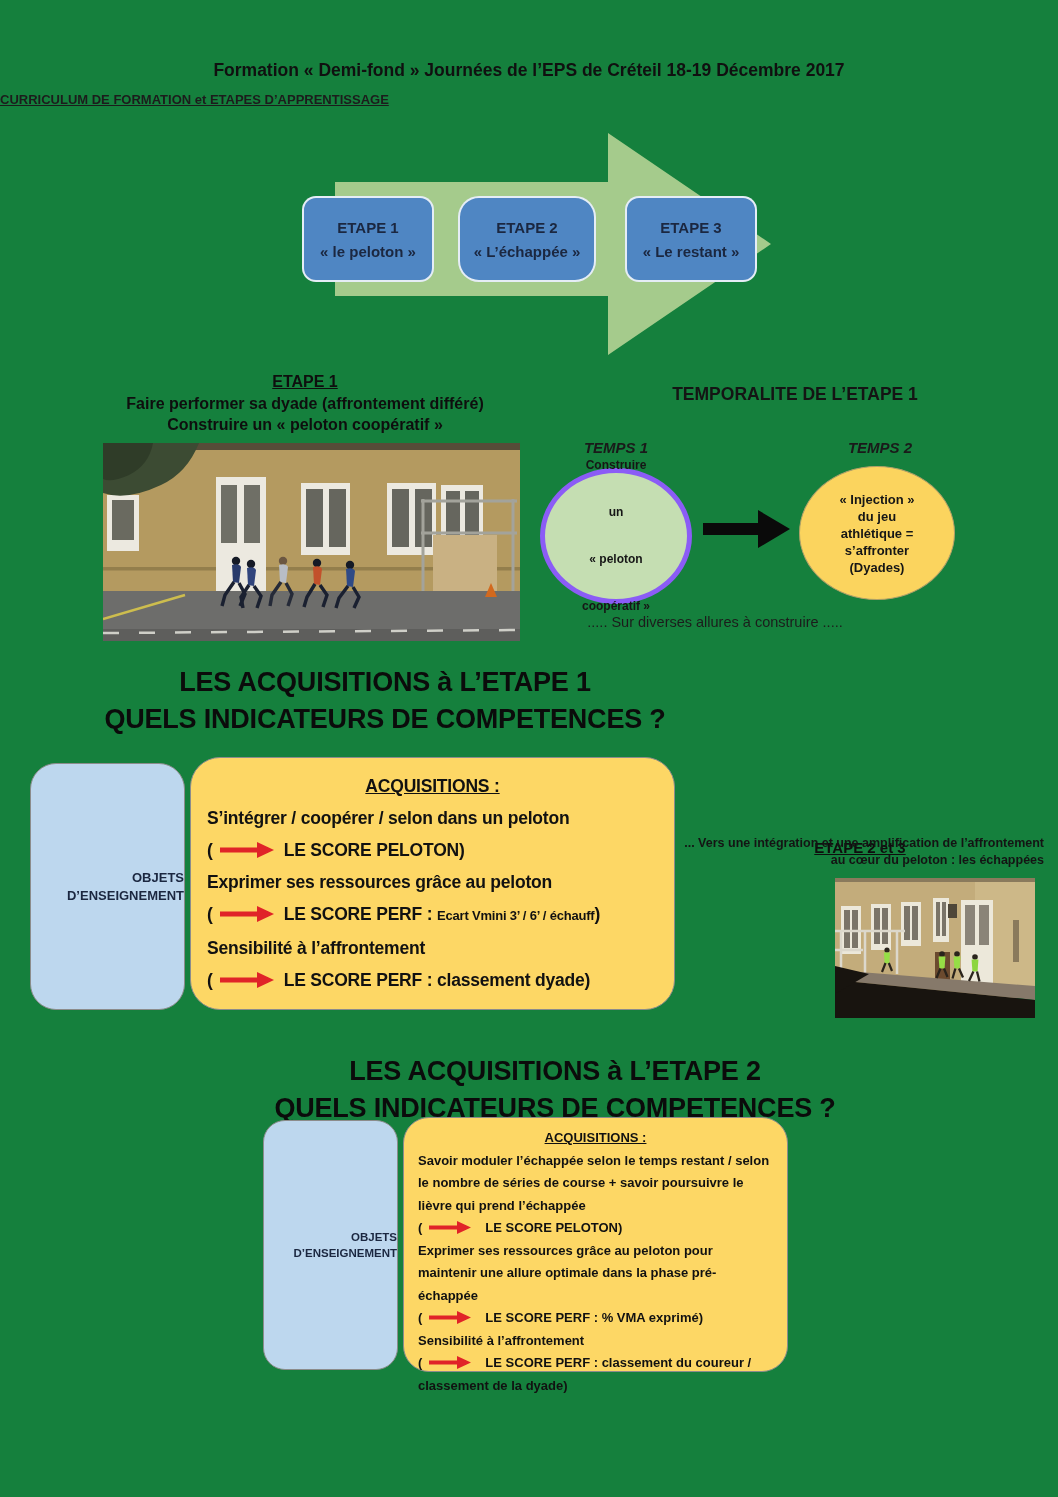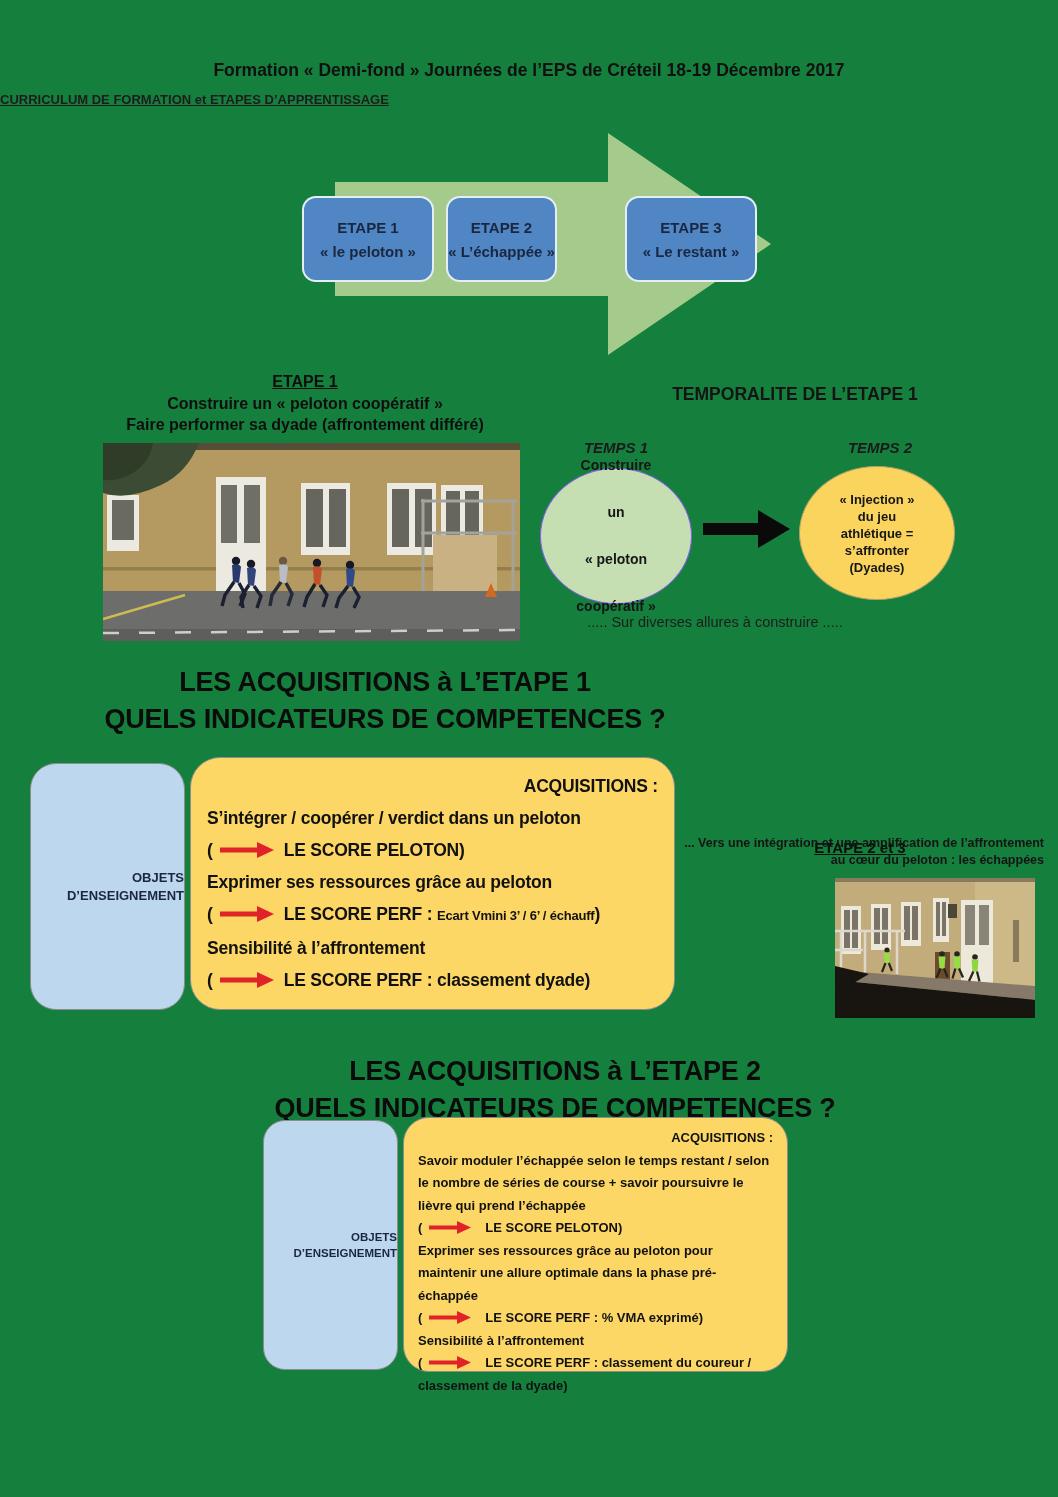--- a/index.html
+++ b/index.html
@@ -26,40 +26,40 @@
   .etape1-block{left:60px;top:371px;width:490px;text-align:center;font-size:16px;font-weight:700;line-height:21.5px;color:#0e0e0e;}
   .u{text-decoration:underline;}
 
   
   .temporalite-title{left:600px;top:384px;width:390px;text-align:center;font-size:17.5px;font-weight:700;color:#141414;}
   .temps-label{top:439px;width:120px;text-align:center;font-size:15px;font-weight:700;font-style:italic;color:#1a1a1a;}
   .circle{
     border-radius:50%;display:flex;flex-direction:column;justify-content:center;
     text-align:center;font-weight:700;color:#161616;box-sizing:border-box;
   }
-  .circle-green{left:540px;top:468px;width:152px;height:136px;background:#c5deb2;border:1px solid #8b5cf6;font-size:14px;line-height:19px;gap:28px;}
+  .circle-green{left:540px;top:468px;width:152px;height:136px;background:#c5deb2;border:5px solid #8b5cf6;font-size:12px;line-height:19px;gap:28px;}
   .circle-yellow{left:799px;top:466px;width:156px;height:134px;background:#fbd45e;border:1px solid #b1a069;font-size:13px;line-height:17px;}
   .allures-note{left:540px;top:614px;width:350px;text-align:center;font-size:14.5px;color:#1c1c1c;}
 
   
   .big-heading{width:650px;text-align:center;font-size:27px;font-weight:700;line-height:37px;color:#0b0b0b;letter-spacing:-0.2px;}
 
   
   .objets-box{
     background:#bdd7ee;border:1px solid #8c8c8c;display:flex;flex-direction:column;
     justify-content:center;text-align:right;color:#1b2740;font-weight:700;box-sizing:border-box;
   }
   .objets-a{left:30px;top:763px;width:155px;height:247px;border-radius:26px;font-size:13px;line-height:18px;}
   .objets-b{left:263px;top:1120px;width:135px;height:250px;border-radius:22px;font-size:11.5px;line-height:16px;}
   .acq-box{
     background:#fdd765;border:1.5px solid #8c8c8c;box-sizing:border-box;color:#111;
   }
   .acq-a{left:190px;top:757px;width:485px;height:253px;border-radius:30px;padding:12px 16px 0 16px;font-size:17.5px;font-weight:700;line-height:32px;letter-spacing:-0.2px;}
   .acq-b{left:403px;top:1117px;width:385px;height:255px;border-radius:26px;padding:9px 14px 0 14px;font-size:13px;font-weight:700;line-height:22.5px;}
-  .acq-title{text-align:right;}
+  .acq-title{text-align:center;text-decoration:underline;}
   .acq-box p{margin:0;}
   .small-note{font-size:13px;}
   .acq-b .small-gap{margin-right:14px;}
   .red-arrow{display:inline-block;vertical-align:middle;margin:0 10px 3px 7px;}
 
   
   .etape23-title{left:680px;top:839px;width:360px;text-align:center;font-size:15px;font-weight:700;text-decoration:underline;color:#0e0e0e;}
   .etape23-body{left:676px;top:835px;width:368px;text-align:right;font-size:12.5px;font-weight:700;line-height:17px;color:#141414;}
 
   .photo{display:block;}
@@ -73,33 +73,33 @@
   <div class="abs doc-subtitle">CURRICULUM DE FORMATION et ETAPES D’APPRENTISSAGE</div>
 
   <svg class="abs" style="left:333px;top:131px;" width="440" height="226" viewBox="0 0 440 226">
     <polygon points="2,51 275,51 275,2 438,113 275,224 275,165 2,165" fill="#a5cb8c"></polygon>
   </svg>
 
   <div class="abs step-box" style="left:302px;width:132px;">
     <div>ETAPE 1</div>
     <div>« le peloton »</div>
   </div>
-  <div class="abs step-box" style="left:446px;width:111px;">
+  <div class="abs step-box" style="left:458px;width:138px;border-radius:21px;">
     <div>ETAPE 2</div>
     <div>« L’échappée »</div>
   </div>
   <div class="abs step-box" style="left:625px;width:132px;">
     <div>ETAPE 3</div>
     <div>« Le restant »</div>
   </div>
 
   <div class="abs etape1-block">
     <div class="u">ETAPE 1</div>
+    <div>Faire performer sa dyade (affrontement différé)</div>
     <div>Construire un « peloton coopératif »</div>
-    <div>Faire performer sa dyade (affrontement différé)</div>
   </div>
 
   <svg class="abs photo" style="left:103px;top:443px;" width="417" height="198" viewBox="0 0 417 198">
     <rect width="417" height="148" fill="#b49a60"></rect>
     <rect width="417" height="7" fill="#564c38"></rect>
     <rect y="124" width="417" height="3.5" fill="#937e4c"></rect>
 
     <rect x="4" y="52" width="32" height="56" fill="#ece9e0"></rect>
     <rect x="9" y="57" width="22" height="40" fill="#6a6a60"></rect>
     <rect x="113" y="34" width="50" height="114" fill="#ece9e0"></rect>
@@ -191,21 +191,21 @@
     <div>QUELS INDICATEURS DE COMPETENCES ?</div>
   </div>
 
   <div class="abs objets-box objets-a">
     <div>OBJETS</div>
     <div>D’ENSEIGNEMENT</div>
   </div>
 
   <div class="abs acq-box acq-a">
     <p class="acq-title">ACQUISITIONS :</p>
-    <p>S’intégrer / coopérer / verdict dans un peloton</p>
+    <p>S’intégrer / coopérer / selon dans un peloton</p>
     <p><span>(</span><svg class="red-arrow" width="54" height="16" viewBox="0 0 54 16">
           <path d="M0,5.5 h37 v-5.5 l17 8 -17 8 v-5.5 h-37 z" fill="#e02328"></path>
         </svg><span>LE SCORE PELOTON)</span></p>
     <p>Exprimer ses ressources grâce au peloton</p>
     <p><span>(</span><svg class="red-arrow" width="54" height="16" viewBox="0 0 54 16">
           <path d="M0,5.5 h37 v-5.5 l17 8 -17 8 v-5.5 h-37 z" fill="#e02328"></path>
         </svg><span>LE SCORE PERF :</span> <span class="small-note">Ecart Vmini 3’ / 6’ / échauff</span><span>)</span></p>
     <p>Sensibilité à l’affrontement</p>
     <p><span>(</span><svg class="red-arrow" width="54" height="16" viewBox="0 0 54 16">
           <path d="M0,5.5 h37 v-5.5 l17 8 -17 8 v-5.5 h-37 z" fill="#e02328"></path>

